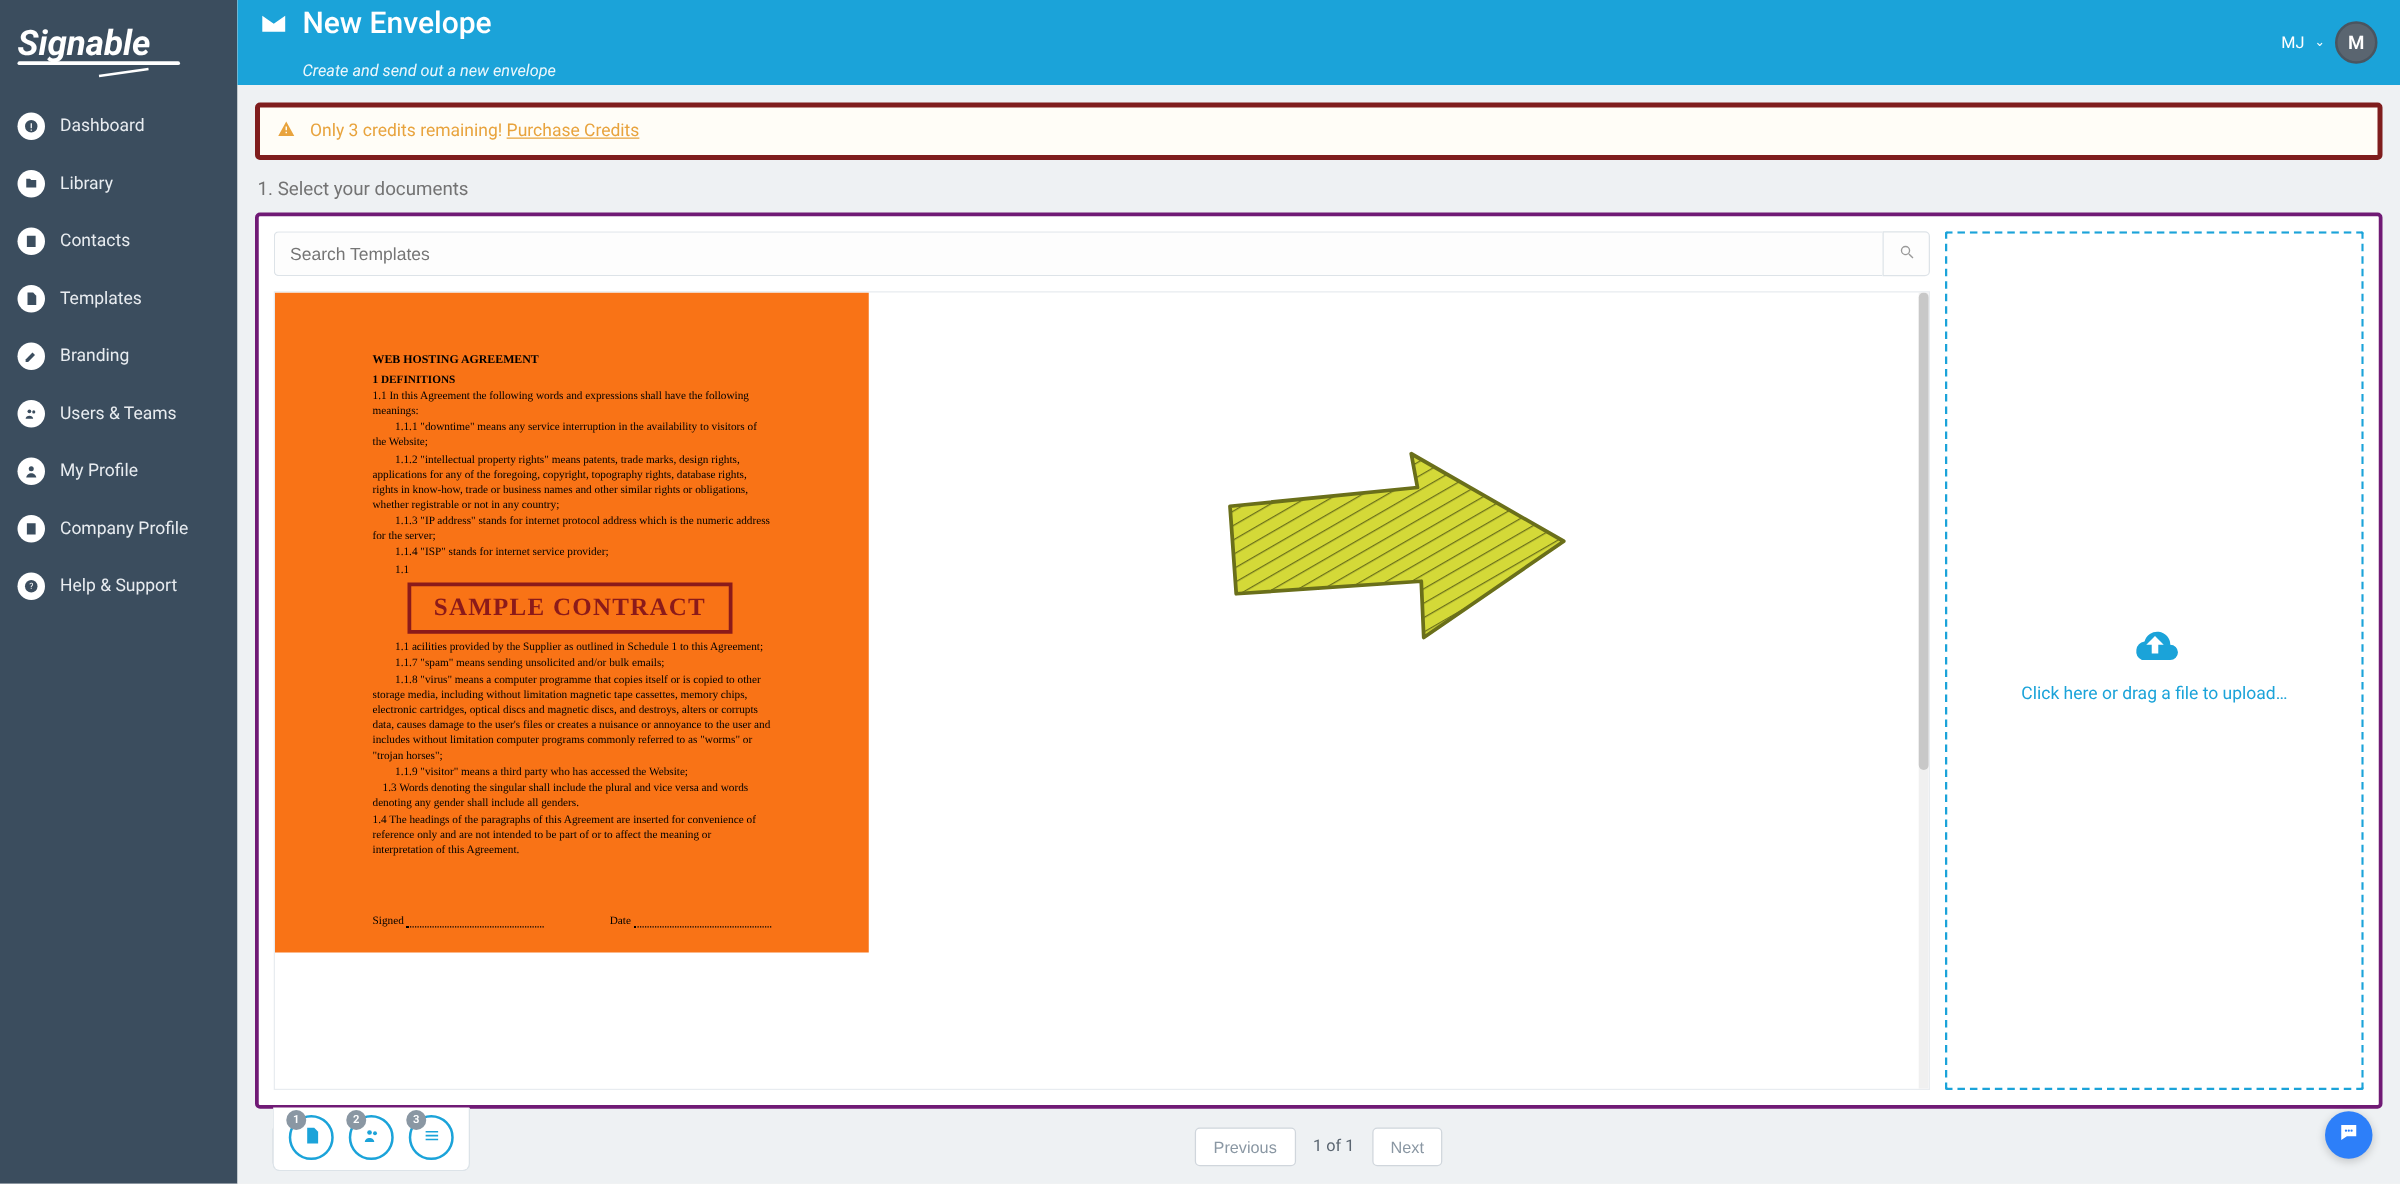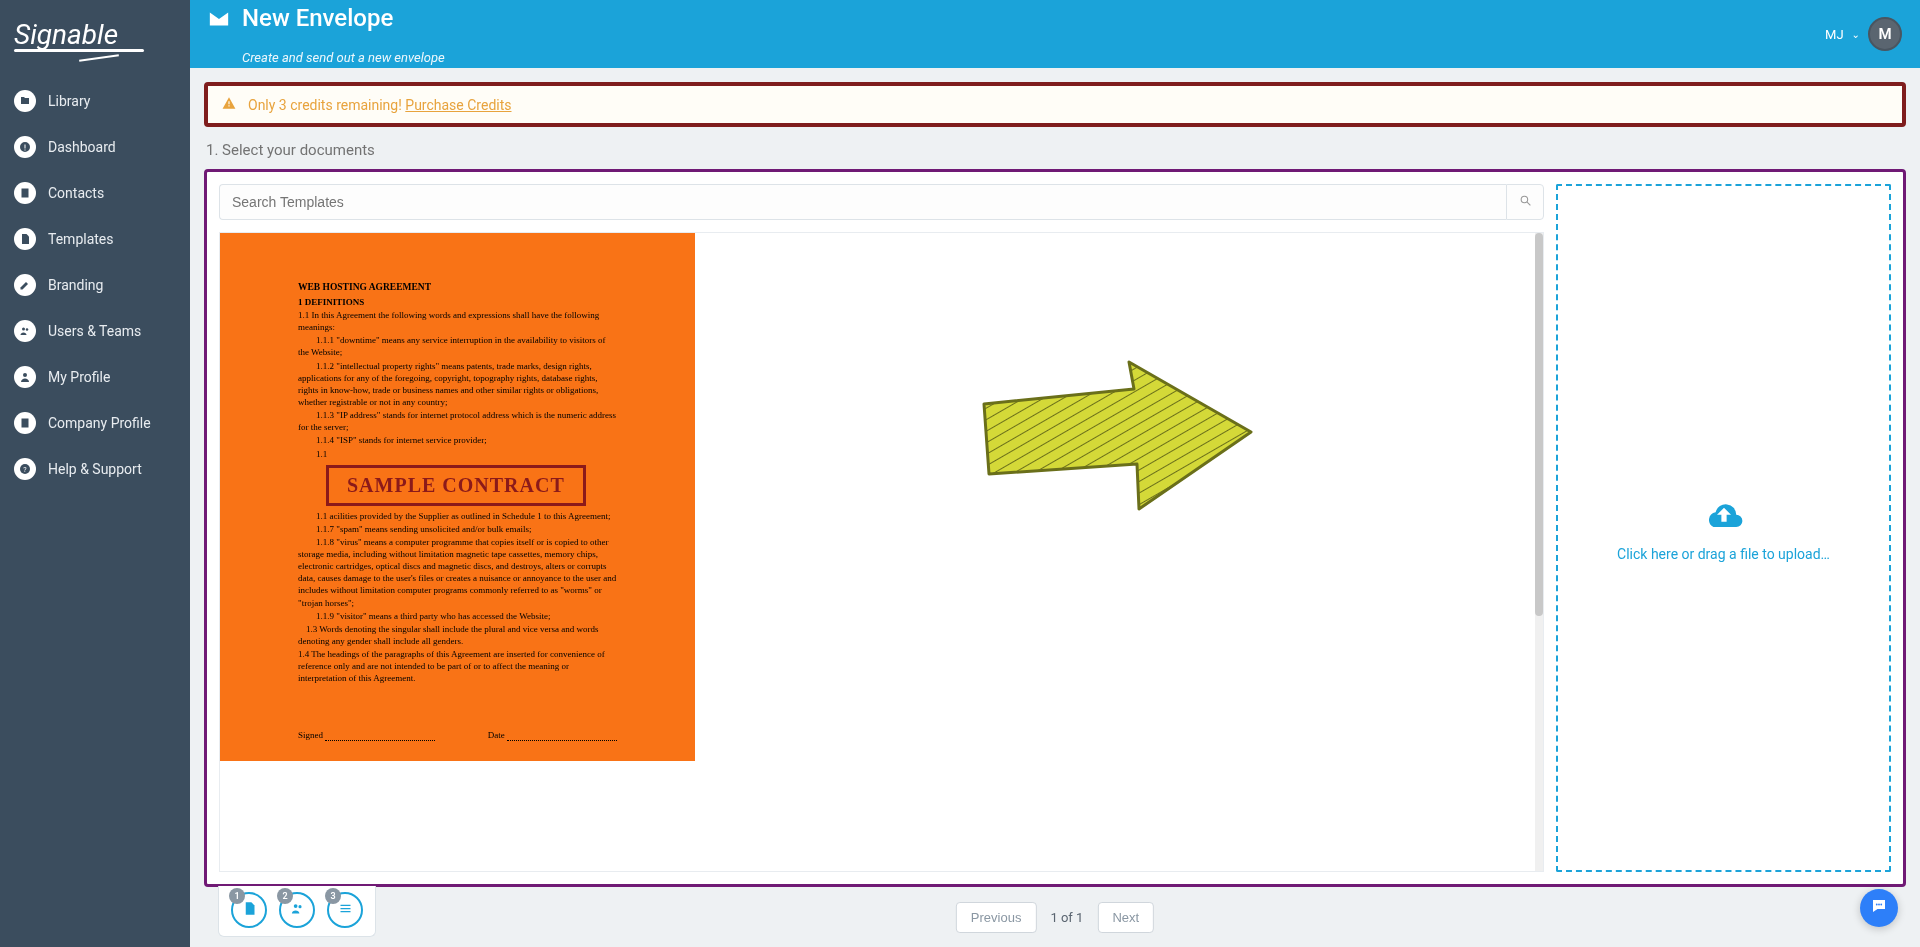--- a/index.html
+++ b/index.html
@@ -2,21 +2,21 @@
 <html><head>
   <meta charset="utf-8">
   <style>
     * { margin: 0; padding: 0; box-sizing: border-box; }
     body { font-family: -apple-system, BlinkMacSystemFont, "Segoe UI", Roboto, sans-serif; background: #f0f0f0; height: 947px; width: 1920px; overflow: hidden; }
     
     .app { display: flex; height: 100%; }
     
     .sidebar { width: 190px; background: #3b4d5e; display: flex; flex-direction: column; flex-shrink: 0; }
     .logo { padding: 18px 14px; }
-    .logo-text { color: #fff; font-size: 28px; font-weight: 400; font-style: italic; position: relative; }
+    .logo-text { color: #fff; font-size: 28px; font-weight: 700; font-style: italic; position: relative; }
     .logo-underline { width: 130px; height: 3px; background: #fff; margin-top: -2px; border-radius: 2px; }
     .logo-flourish { position: absolute; width: 40px; height: 2px; background: #fff; transform: rotate(-8deg); margin-left: 65px; margin-top: 5px; }
     
     .nav { padding: 8px 0; }
     .nav-item { display: flex; align-items: center; padding: 12px 14px; color: #e8ecf0; font-size: 14px; cursor: pointer; gap: 12px; }
     .nav-icon { width: 22px; height: 22px; border-radius: 50%; background: #fff; display: flex; align-items: center; justify-content: center; flex-shrink: 0; }
     .nav-icon svg { width: 12px; height: 12px; fill: #3b4d5e; }
     
     .main { flex: 1; display: flex; flex-direction: column; background: #eef1f3; }
     
@@ -89,32 +89,32 @@
   <aside class="sidebar">
     <div class="logo">
       <div class="logo-text">Signable</div>
       <div class="logo-underline"></div>
       <div class="logo-flourish"></div>
     </div>
     <nav class="nav">
       <div class="nav-item">
         <span class="nav-icon">
             <svg viewBox="0 0 24 24">
+              <path d="M12 2a10 10 0 100 20 10 10 0 000-20zm1 17h-2v-2h2v2zm0-4h-2V7h2v8z"></path>
+            </svg>
+          </span>
+        <span>Dashboard</span>
+      </div>
+      <div class="nav-item">
+        <span class="nav-icon">
+            <svg viewBox="0 0 24 24">
               <path d="M4 4h6l2 2h8v12H4z"></path>
             </svg>
           </span>
         <span>Library</span>
-      </div>
-      <div class="nav-item">
-        <span class="nav-icon">
-            <svg viewBox="0 0 24 24">
-              <path d="M12 2a10 10 0 100 20 10 10 0 000-20zm1 17h-2v-2h2v2zm0-4h-2V7h2v8z"></path>
-            </svg>
-          </span>
-        <span>Dashboard</span>
       </div>
       <div class="nav-item">
         <span class="nav-icon">
             <svg viewBox="0 0 24 24">
               <path d="M5 3h14v18H5zM9 8a3 3 0 116 0 3 3 0 01-6 0z"></path>
             </svg>
           </span>
         <span>Contacts</span>
       </div>
       <div class="nav-item">

